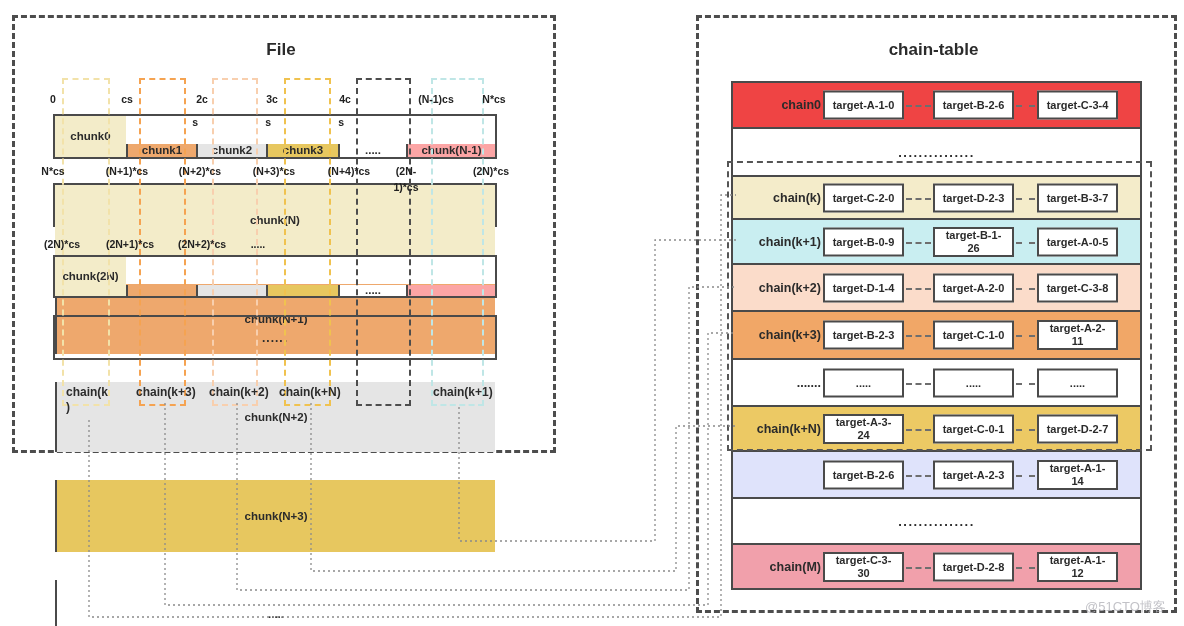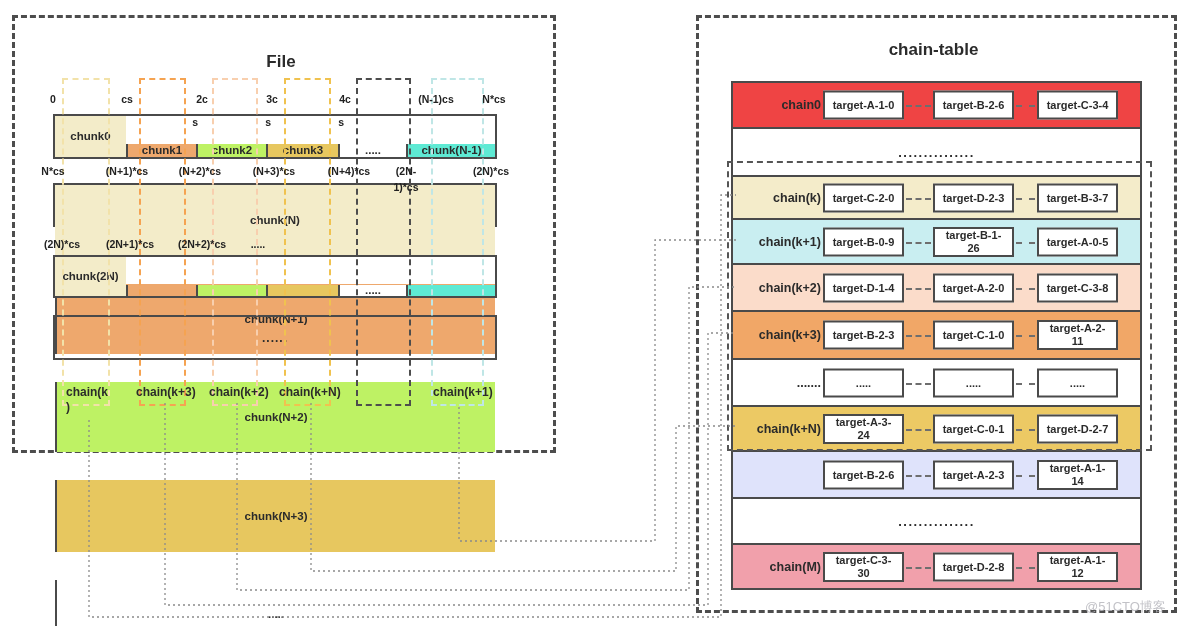--- a/index.html
+++ b/index.html
@@ -6,22 +6,22 @@
   .canvas{position:relative;width:1184px;height:626px;background:#fff;overflow:hidden;
           font-family:"Liberation Sans",sans-serif;color:#2b2b2b;}
   .dashedbox{position:absolute;border:3px dashed #4d4d4d;background:transparent;}
   .title{position:absolute;font-size:17px;font-weight:bold;text-align:center;color:#2b2b2b;}
   
   .frow{position:absolute;left:53px;width:444px;border:2.5px solid #4a4a4a;display:flex;box-sizing:border-box;}
   .fcell{display:flex;align-items:center;justify-content:center;font-size:11.5px;font-weight:bold;
          white-space:pre;text-align:center;line-height:13px;box-sizing:border-box;}
   .fcell + .fcell{border-left:2px solid #4a4a4a;margin-top:28px;}
   .fc0{flex:0 0 71px}.fc1{flex:0 0 70px}.fc2{flex:0 0 70px}.fc3{flex:0 0 72px}.fc4{flex:0 0 68px}.fc5{flex:1 1 auto}
-  .cream{background:#f3ecc9}.corange{background:#eea86d}.cpink{background:#bef264}
-  .cgold{background:#e7c75f}.cwhite{background:#ffffff}.ccyan{background:#5eead4}
+  .cream{background:#f3ecc9}.corange{background:#eea86d}.cpink{background:#e5e5e5}
+  .cgold{background:#e7c75f}.cwhite{background:#ffffff}.ccyan{background:#fca5a5}
   .tick{position:absolute;transform:translateX(-50%);font-size:10.5px;font-weight:bold;color:#222;
         white-space:pre;text-align:center;line-height:16px;z-index:9;}
   .smark{position:absolute;width:10px;text-align:right;font-size:10.5px;font-weight:bold;color:#222;z-index:9;}
   .overlay{position:absolute;top:78px;height:328px;border:2px dashed;background:transparent;z-index:8;box-sizing:border-box;}
   .ov1{left:62px;width:48px;border-color:#f2e2a9}
   .ov2{left:139px;width:47px;border-color:#f5a351}
   .ov3{left:212px;width:46px;border-color:#f8cfae}
   .ov4{left:284px;width:47px;border-color:#f0c24f}
   .ov5{left:356px;width:55px;border-color:#4d4d4d}
   .ov6{left:431px;width:53px;border-color:#bfe6e6}
@@ -66,21 +66,21 @@
     <g fill="none" stroke="#8b8b8b" stroke-width="1.3" stroke-dasharray="2 3">
       <path d="M89 420 L89 617 L721 617 L721 195 L736 195"></path>
       <path d="M165 403 L165 605 L708 605 L708 333 L736 333"></path>
       <path d="M237 403 L237 590 L689 590 L689 287 L736 287"></path>
       <path d="M311 403 L311 571 L676 571 L676 426 L736 426"></path>
       <path d="M459 407 L459 541 L655 541 L655 240 L736 240"></path>
     </g>
   </svg>
 
   <div class="dashedbox" style="left:12px;top:15px;width:538px;height:432px;"></div>
-  <div class="title" style="left:12px;top:40px;width:538px;margin-top:12px;">File</div>
+  <div class="title" style="left:12px;top:40px;width:538px;">File</div>
 
   <div class="overlay ov1"></div>
   <div class="overlay ov2"></div>
   <div class="overlay ov3"></div>
   <div class="overlay ov4"></div>
   <div class="overlay ov5"></div>
   <div class="overlay ov6"></div>
 
   <span class="tick" style="left:53px;top:91px">0</span>
   <span class="tick" style="left:127px;top:91px">cs</span>

